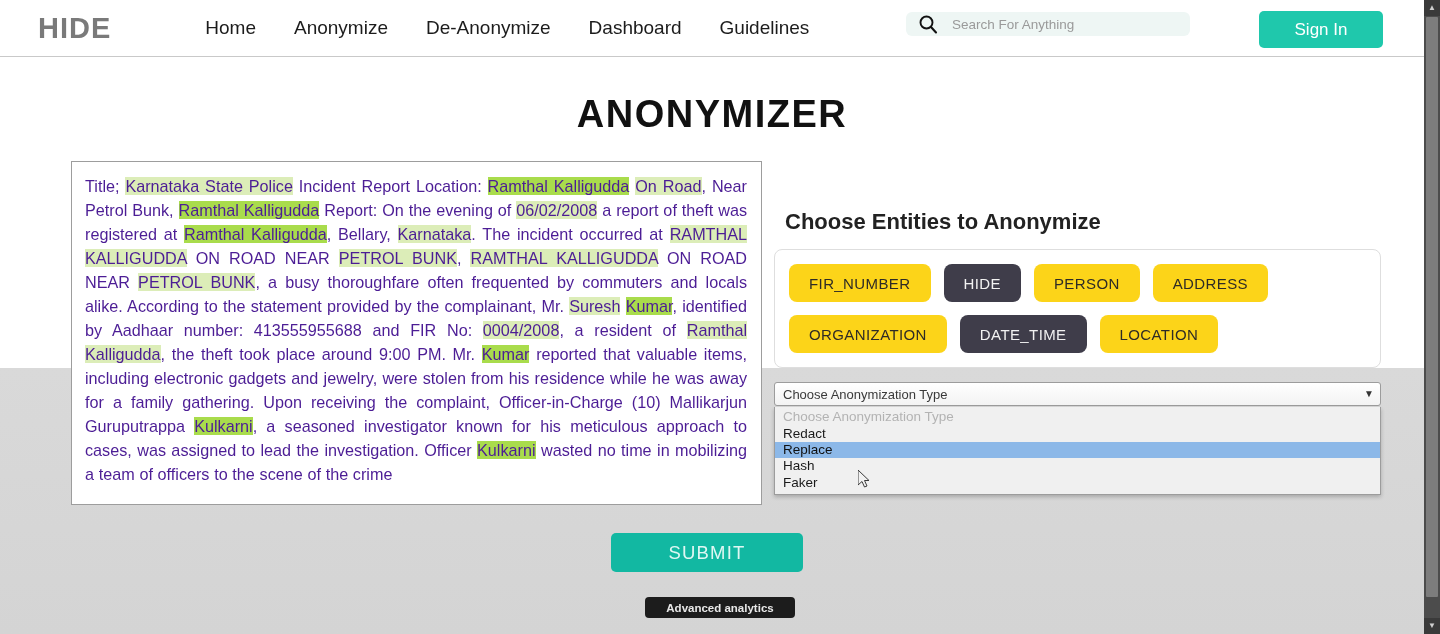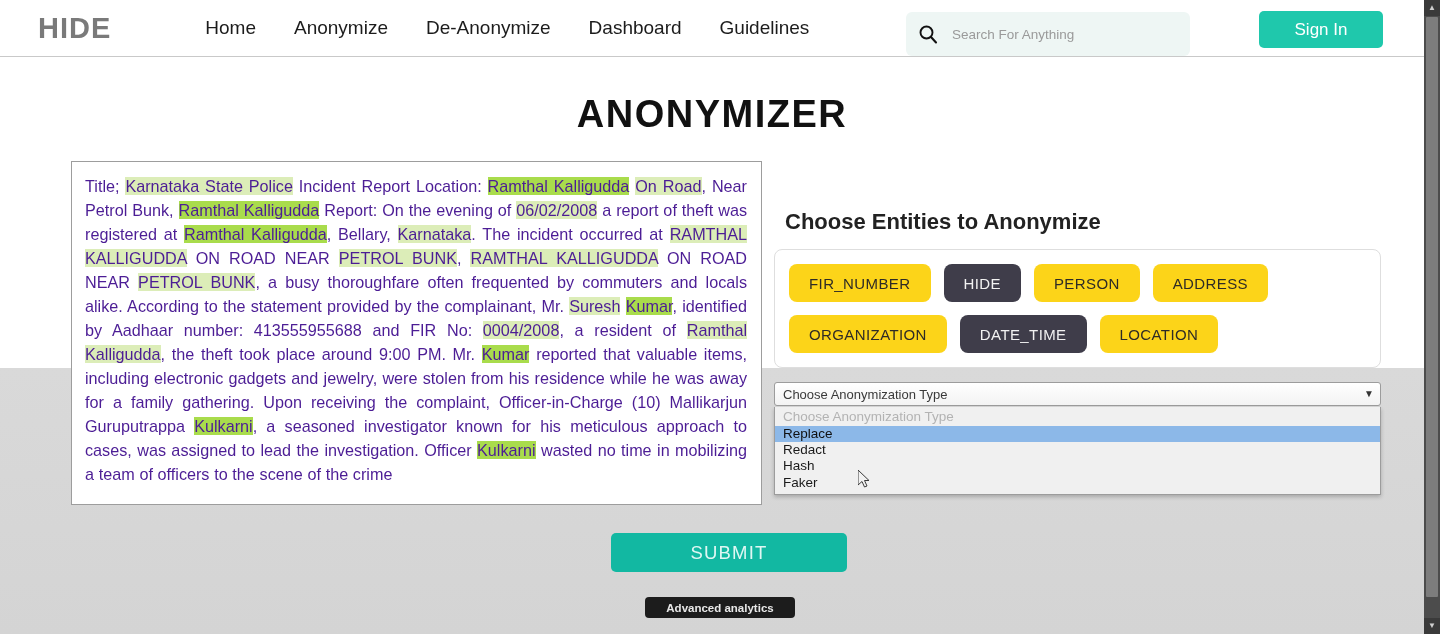--- a/index.html
+++ b/index.html
@@ -26,21 +26,21 @@
   #logo {
     font-size:29px; font-weight:bold; letter-spacing:1px; color:#7a7a7a;
     font-family:"Liberation Sans", sans-serif;
   }
   #nav { display:flex; align-items:center; margin-left:94px; gap:38px; }
   .nav-link {
     font-size:19px; color:#1c1c1c; text-decoration:none; cursor:pointer;
     white-space:nowrap;
   }
   #search-box {
-    position:absolute; left:906px; top:12px; width:284px; height:44px;
+    position:absolute; left:906px; top:12px; width:284px; height:24px;
     background:#eef6f4; border-radius:6px; display:flex; align-items:center;
     padding:0 12px; cursor:text;
   }
   #search-icon { width:20px; height:20px; margin-right:12px; flex:none; }
   #search-input {
     border:none; outline:none; background:transparent; font-size:13.5px;
     color:#8b8b8b; width:100%; font-family:"Liberation Sans", sans-serif;
   }
   #search-input::placeholder { color:#9a9a9a; }
   #signin-btn {
@@ -107,21 +107,21 @@
   }
   .option {
     font-size:13.5px; padding:0 0 0 8px; height:16.3px; line-height:16.3px;
     color:#1a1a1a; cursor:pointer;
   }
   .option.placeholder { color:#b3b3b3; }
   .option.selected { background:#8cb8e8; color:#101010; }
 
   
   #submit-btn {
-    position:absolute; left:611px; top:533px; width:236px; height:39px;
+    position:absolute; left:611px; top:533px; width:192px; height:39px;
     background:#12b8a2; color:#dff7f3; border:none; border-radius:5px;
     font-size:18.5px; letter-spacing:1.2px; cursor:pointer;
     font-family:"Liberation Sans", sans-serif;
   }
   #advanced-analytics {
     position:absolute; left:645px; top:597px; width:150px; height:21px;
     background:#1c1c1c; color:#e8e8e8; border:none; border-radius:4px;
     font-size:11.5px; font-weight:bold; cursor:pointer;
     font-family:"Liberation Sans", sans-serif;
   }
@@ -202,22 +202,22 @@
       </div>
 
       <div id="select-wrap">
         <div id="select-display">
           <span>Choose Anonymization Type</span>
           <span id="chevron-down-icon">▼</span>
         </div>
 
         <div id="option-list">
           <div class="option placeholder">Choose Anonymization Type</div>
+          <div class="option">Redact</div>
           <div class="option selected">Replace</div>
-          <div class="option">Redact</div>
           <div class="option">Hash</div>
           <div class="option">Faker</div>
         </div>
       </div>
 
     </div>
   </div>
 
   <button id="submit-btn">SUBMIT</button>
   <button id="advanced-analytics">Advanced analytics</button>

